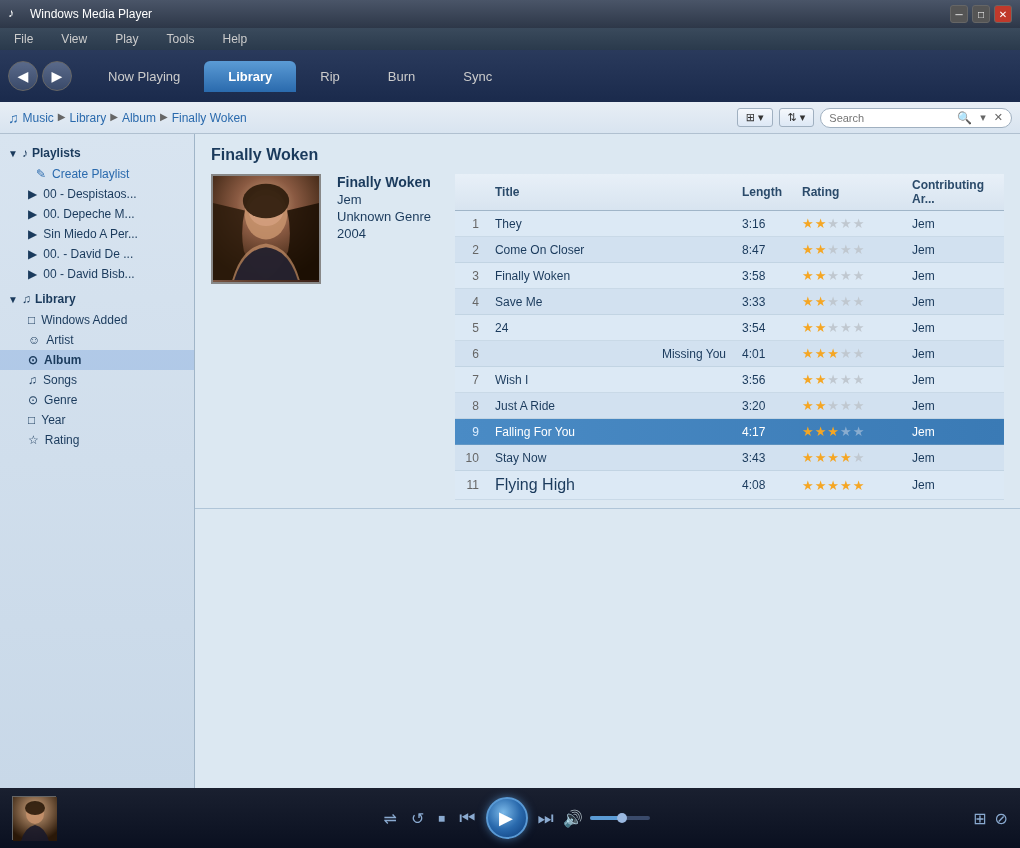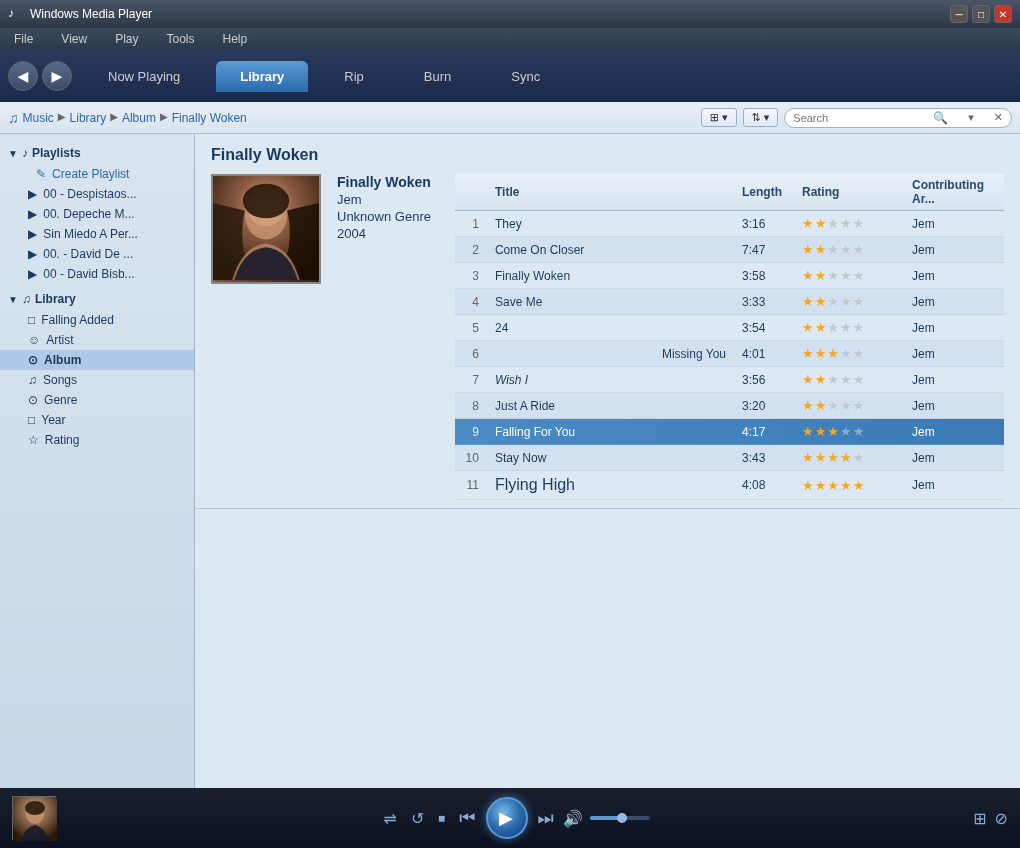--- a/index.html
+++ b/index.html
@@ -49,21 +49,21 @@
       padding: 0 8px;
       gap: 0;
     }
     .nav-back-btns { display: flex; gap: 4px; margin-right: 12px; }
     .nav-btn {
       width: 30px; height: 30px; border-radius: 50%;
       background: linear-gradient(to bottom, #5a6a8a, #3a4a6a);
       border: 1px solid #666; display: flex; align-items: center;
       justify-content: center; cursor: pointer; color: white; font-size: 14px;
     }
-    .nav-tabs { display: flex; flex: 1; gap: 12px; }
+    .nav-tabs { display: flex; flex: 1; gap: 0; }
     .nav-tab {
       padding: 8px 24px; color: #ccc; cursor: pointer; font-size: 13px;
       border-radius: 6px 6px 0 0; position: relative;
     }
     .nav-tab.active {
       background: linear-gradient(to bottom, #5b9bd5, #2a6aad);
       color: white; font-weight: bold;
     }
 
     
@@ -81,21 +81,21 @@
     .breadcrumb-sep { color: #666; margin: 0 4px; font-size: 10px; }
     .breadcrumb-right { display: flex; align-items: center; gap: 6px; margin-left: auto; }
     .view-btn {
       padding: 2px 8px; background: linear-gradient(to bottom, #f5f8fc, #dde8f5);
       border: 1px solid #a0b0c0; border-radius: 3px; cursor: pointer;
       font-size: 11px; color: #333;
     }
     .search-box {
       display: flex; align-items: center;
       background: white; border: 1px solid #a0b0c0; border-radius: 12px;
-      padding: 2px 8px; gap: 20px;
+      padding: 2px 8px; gap: 8px;
     }
     .search-input { border: none; outline: none; font-size: 11px; width: 120px; color: #999; }
 
     
     .main-content {
       display: flex;
       height: calc(848px - 28px - 22px - 52px - 32px - 60px);
       background: #c8d8e8;
     }
 
@@ -283,21 +283,21 @@
     </div>
 
     <div class="sidebar-section">
       <div class="sidebar-section-header">
         <span class="arrow">▼</span>
         <span style="margin-right:4px;">♫</span>
         <span>Library</span>
       </div>
       <div class="sidebar-item">
         <span class="icon">□</span>
-        <span>Falling Added</span>
+        <span>Windows Added</span>
       </div>
       <div class="sidebar-item">
         <span class="icon">☺</span>
         <span>Artist</span>
       </div>
       <div class="sidebar-item selected">
         <span class="icon">⊙</span>
         <span>Album</span>
       </div>
       <div class="sidebar-item">
@@ -380,21 +380,21 @@
                       <span style="font-size:13px; color:#c0c8d0;">★</span>
                       <span style="font-size:13px; color:#c0c8d0;">★</span>
                       <span style="font-size:13px; color:#c0c8d0;">★</span>
                     </div>
                   </td>
       <td style="padding:5px 8px; color:#1a3a5c; font-size:12px; width:100px;">Jem</td>
     </tr>
                 <tr style="background: rgba(200, 218, 238, 0.5); border-bottom: 1px solid rgba(160, 181, 200, 0.3);">
       <td style="padding:5px 8px; color:#666; font-size:12px; text-align:right; width:32px;">2</td>
       <td style="padding:5px 8px; color:#1a3a5c; font-size:12px;">Come On Closer</td>
-      <td style="padding:5px 8px; color:#1a3a5c; font-size:12px; width:60px;">7:47</td>
+      <td style="padding:5px 8px; color:#1a3a5c; font-size:12px; width:60px;">8:47</td>
       <td style="padding:5px 8px; width:110px;">
                     <div style="display:flex; gap:1px;">
                       <span style="font-size:13px; color:#f5a623;">★</span>
                       <span style="font-size:13px; color:#f5a623;">★</span>
                       <span style="font-size:13px; color:#c0c8d0;">★</span>
                       <span style="font-size:13px; color:#c0c8d0;">★</span>
                       <span style="font-size:13px; color:#c0c8d0;">★</span>
                     </div>
                   </td>
       <td style="padding:5px 8px; color:#1a3a5c; font-size:12px; width:100px;">Jem</td>
@@ -454,21 +454,21 @@
                       <span style="font-size:13px; color:#f5a623;">★</span>
                       <span style="font-size:13px; color:#f5a623;">★</span>
                       <span style="font-size:13px; color:#c0c8d0;">★</span>
                       <span style="font-size:13px; color:#c0c8d0;">★</span>
                     </div>
                   </td>
       <td style="padding:5px 8px; color:#1a3a5c; font-size:12px; width:100px;">Jem</td>
     </tr>
                 <tr style="background: rgba(220, 234, 248, 0.5); border-bottom: 1px solid rgba(160, 181, 200, 0.3);">
       <td style="padding:5px 8px; color:#666; font-size:12px; text-align:right; width:32px;">7</td>
-      <td style="padding:5px 8px; color:#1a3a5c; font-size:12px;font-style:italic;">Wish I</td>
+      <td style="padding:5px 8px; color:#1a3a5c; font-size:12px;">Wish I</td>
       <td style="padding:5px 8px; color:#1a3a5c; font-size:12px; width:60px;">3:56</td>
       <td style="padding:5px 8px; width:110px;">
                     <div style="display:flex; gap:1px;">
                       <span style="font-size:13px; color:#f5a623;">★</span>
                       <span style="font-size:13px; color:#f5a623;">★</span>
                       <span style="font-size:13px; color:#c0c8d0;">★</span>
                       <span style="font-size:13px; color:#c0c8d0;">★</span>
                       <span style="font-size:13px; color:#c0c8d0;">★</span>
                     </div>
                   </td>

